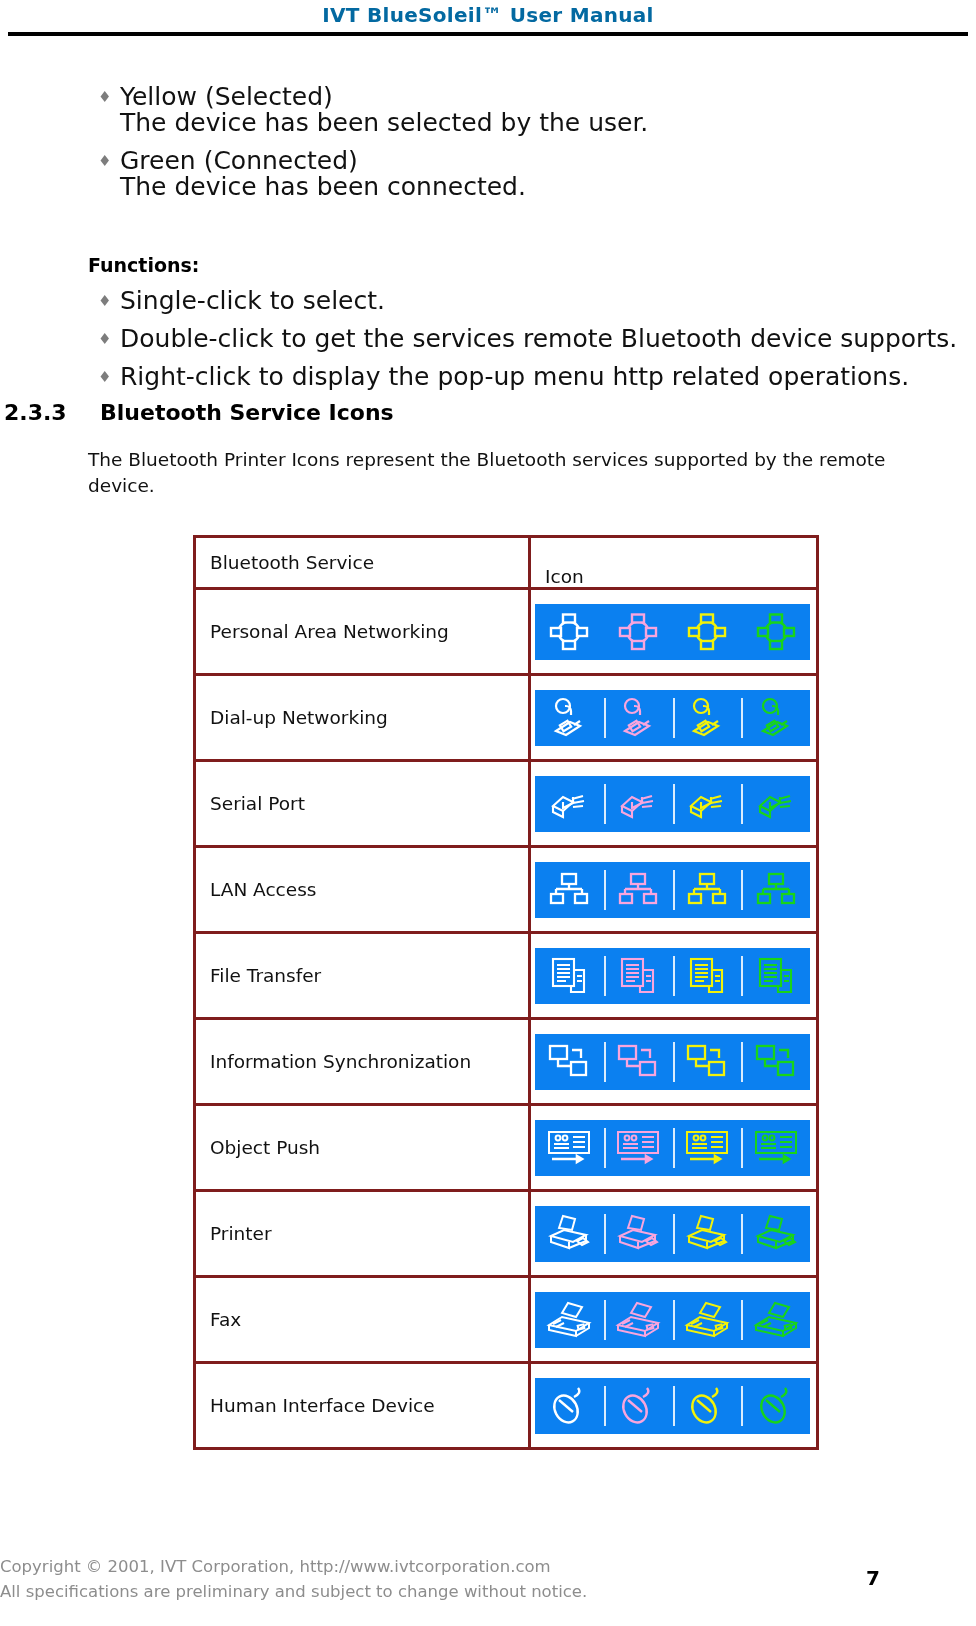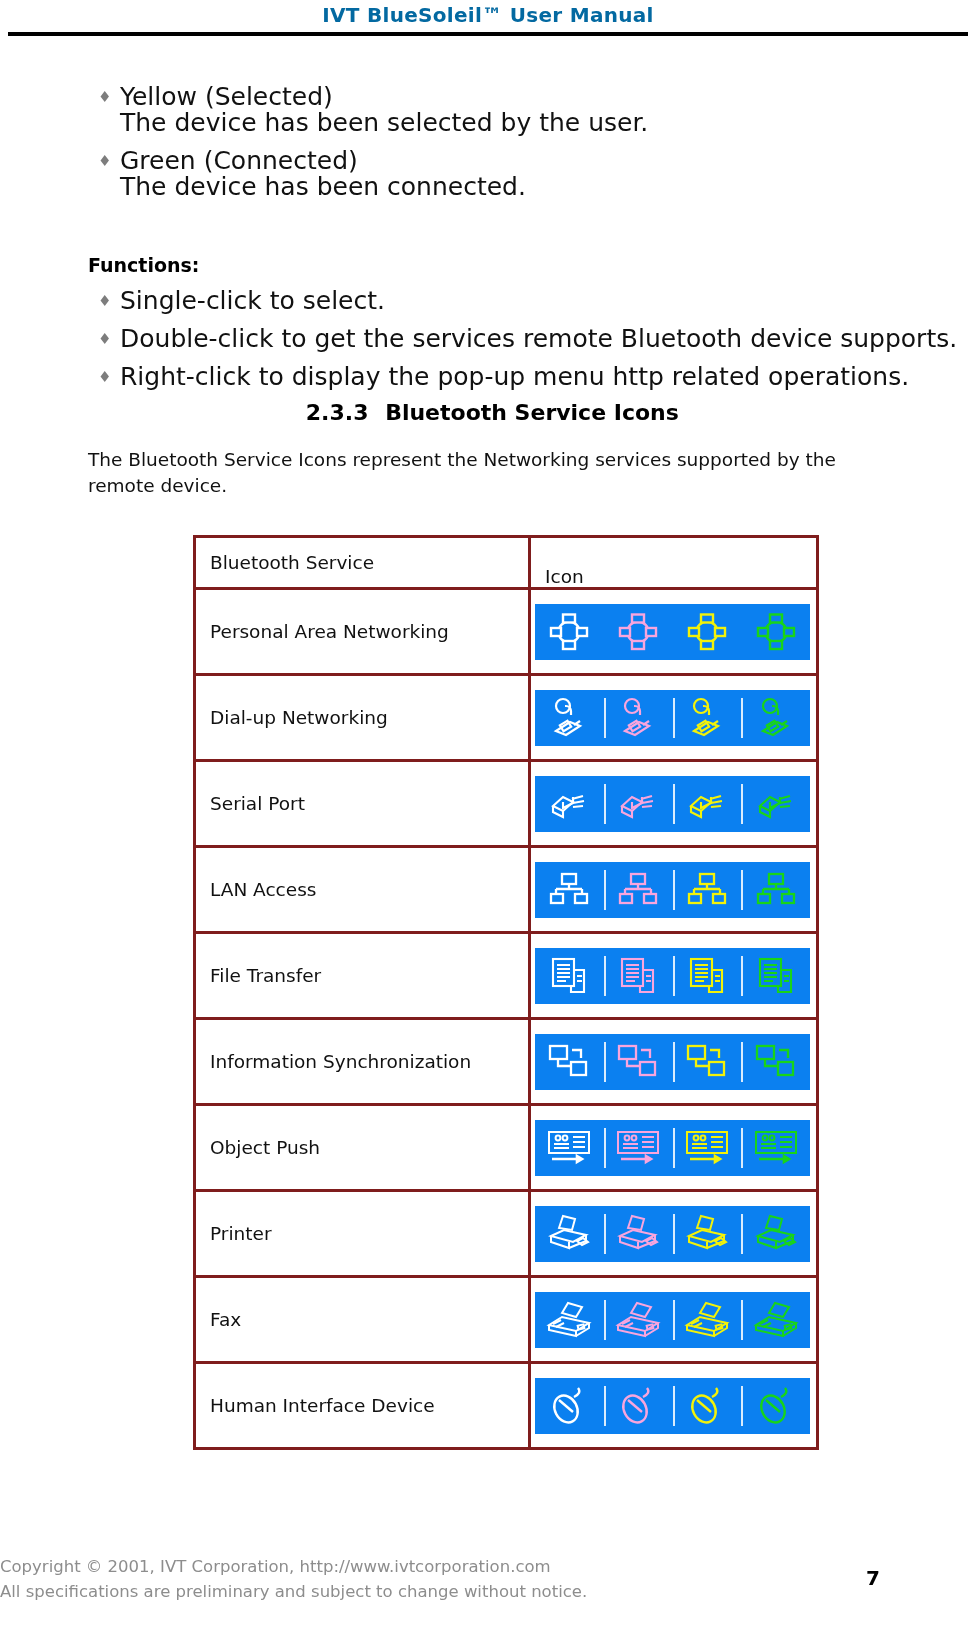--- a/index.html
+++ b/index.html
@@ -221,25 +221,25 @@
   <div class="bullet-row">
     <span class="bullet-mark">♦</span>
     <div class="bullet-line">Double-click to get the services remote Bluetooth device supports.</div>
   </div>
   <div class="bullet-row">
     <span class="bullet-mark">♦</span>
     <div class="bullet-line">Right-click to display the pop-up menu http related operations.</div>
   </div>
 </div>
 
-<div class="section-heading" style="top:398px;text-align:center;">
+<div class="section-heading" style="top:398px;">
   <span class="num">2.3.3</span><span>Bluetooth Service Icons</span>
 </div>
 
-<div class="body-para" style="top:447px;">The Bluetooth Service Icons represent the Networking services supported by the remote device.</div>
+<div class="body-para" style="top:447px;">The Bluetooth Printer Icons represent the Bluetooth services supported by the remote device.</div>
 
 <table class="svc-table">
   <tbody>
       <tr class="head-row">
     <td class="name-cell">Bluetooth Service</td>
     <td class="icon-cell">
       <div class="head-cell-text">Icon</div>
     </td>
   </tr>
 

